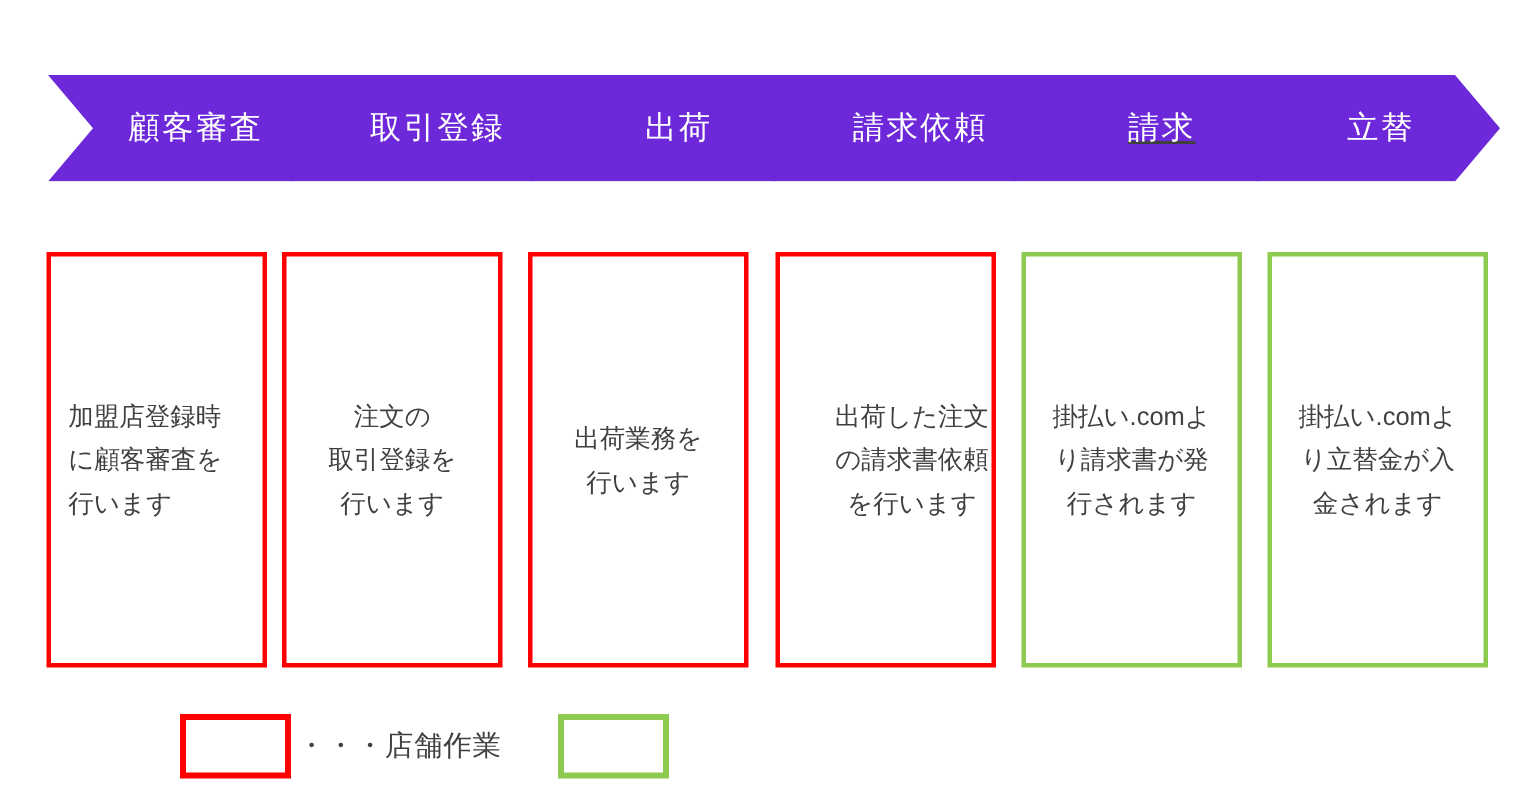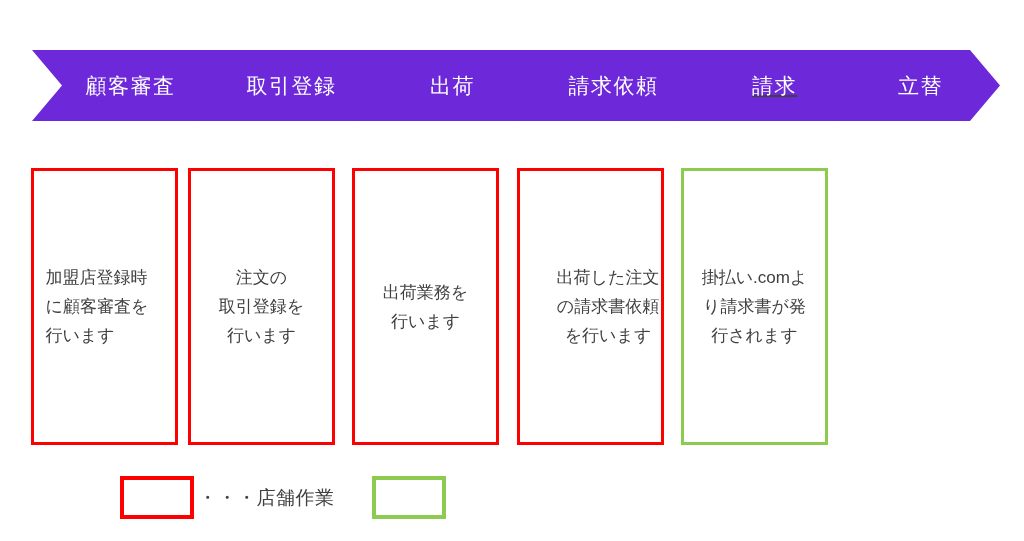--- a/index.html
+++ b/index.html
@@ -164,20 +164,23 @@
   </div>
 
   <div class="step-box" style="left:517px;padding-left:35px;">
     <span class="step-text">出荷した注文の請求書依頼を行います</span>
   </div>
 
   <div class="step-box green" style="left:681px;">
     <span class="step-text">掛払い.comより請求書が発行されます</span>
   </div>
 
+  <div class="step-box green" style="left:845px;">
+    <span class="step-text">掛払い.comより立替金が入金されます</span>
+  </div>
 
 </div>
 
 <div id="legend">
 
   <div class="legend-item" style="left:120px; top:6px;">
     <span class="legend-swatch"></span>
     <span class="legend-label">・・・店舗作業</span>
   </div>
 

